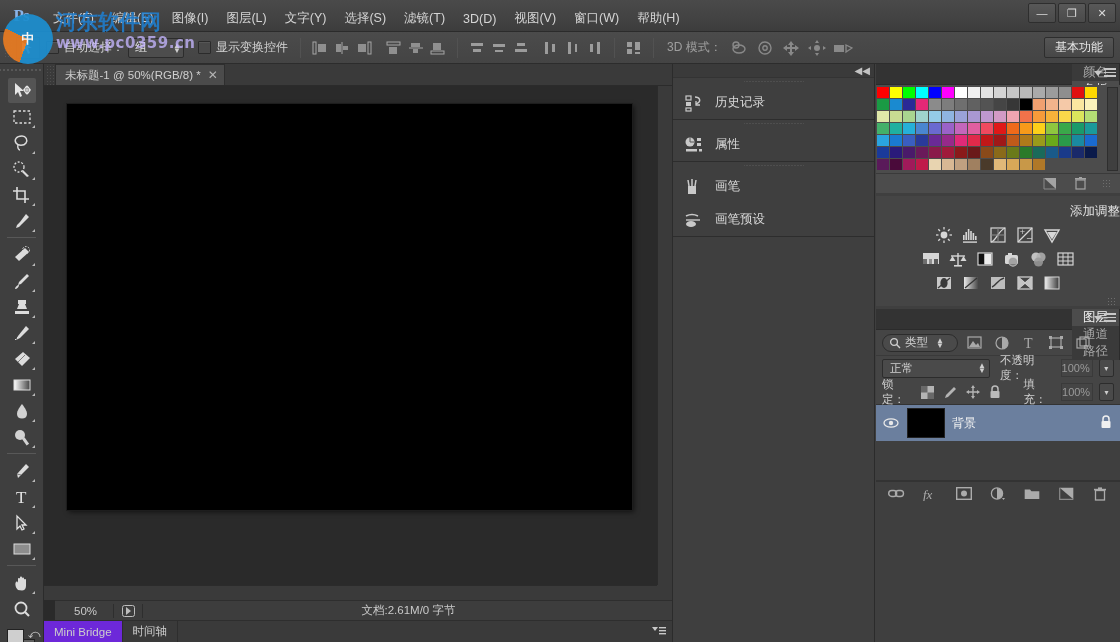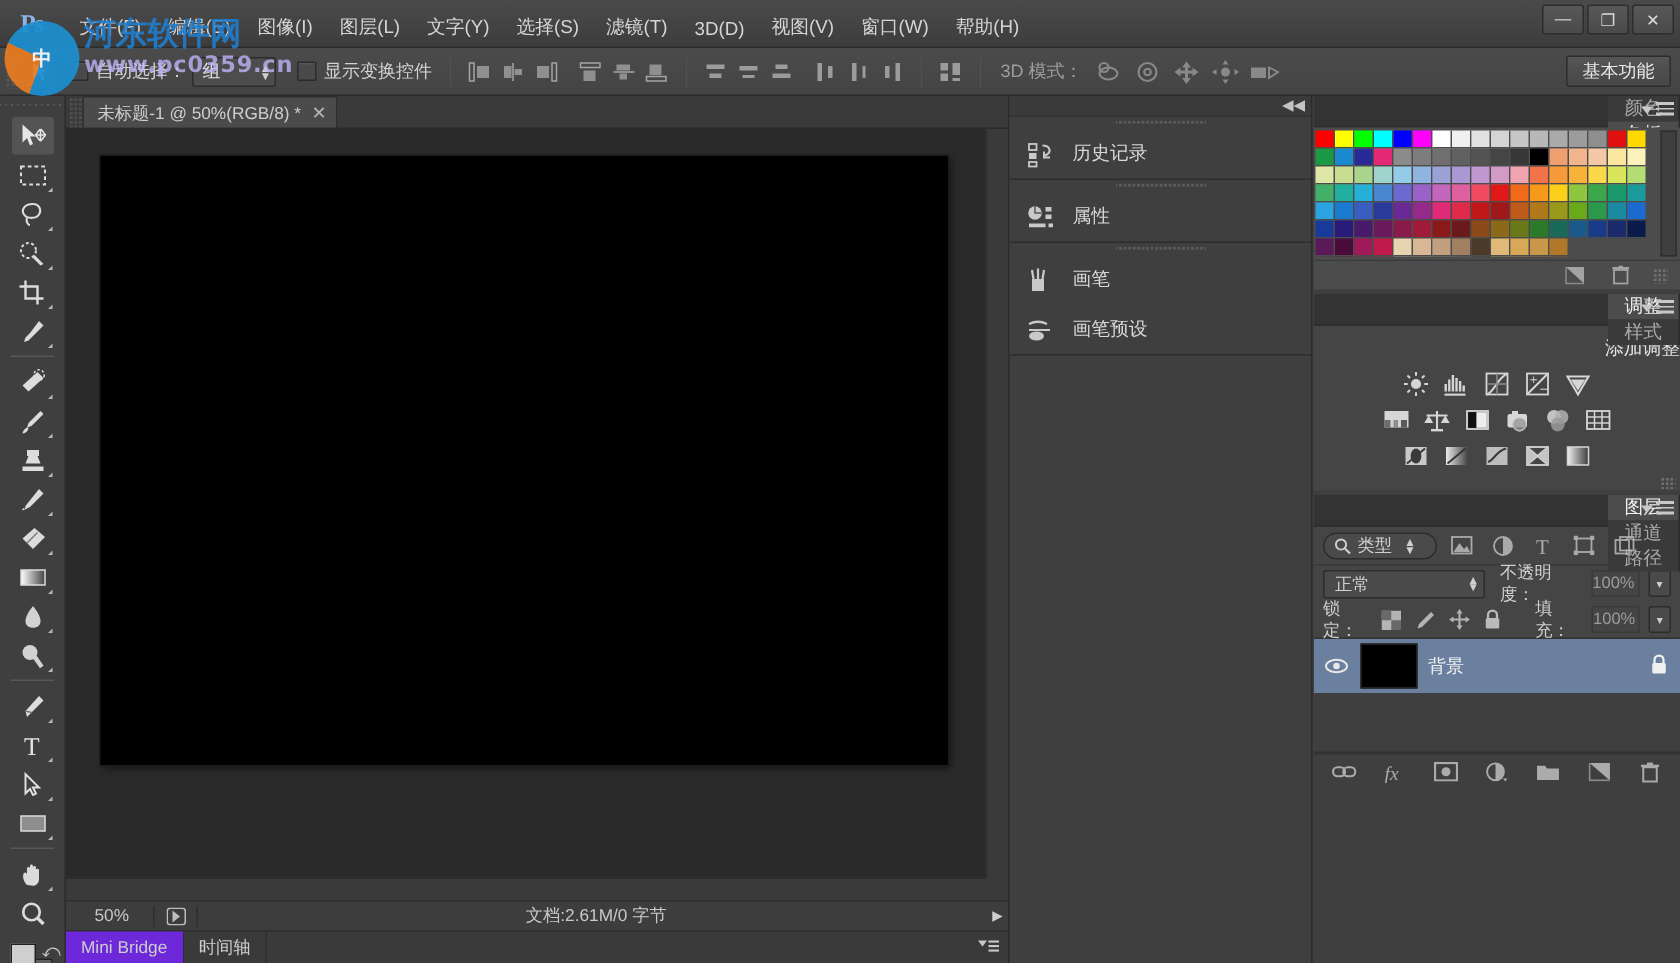--- a/index.html
+++ b/index.html
@@ -158,21 +158,21 @@
   #canvas {
     position:absolute; left:23px; top:18px; width:565px; height:406px;
     background:#000000; box-shadow: 0 0 0 1px #1d1d1d, 2px 2px 5px rgba(0,0,0,.6);
   }
   #vscroll { position:absolute; right:0; top:22px; width:15px; height:534px;
     background:#3a3a3a; border-left:1px solid #2b2b2b;}
   #hscroll { position:absolute; left:0; bottom:42px; width:613px; height:15px;
     background:#3a3a3a; border-top:1px solid #2b2b2b;}
   #corner { position:absolute; right:0; bottom:42px; width:15px;height:15px;background:#3a3a3a;}
   #statusbar {
-    position:absolute; left:0; bottom:22px; width:628px; height:20px;
+    position:absolute; left:11px; bottom:22px; width:628px; height:20px;
     background:#3d3d3d; border-top:1px solid #2e2e2e;
     display:flex; align-items:center; font-size:11.5px; color:#c9c9c9;
   }
   #zoomfield { width:45px; text-align:center; background:#3d3d3d; margin-left:8px; }
   .sb-sep { width:1px;height:14px;background:#2e2e2e;margin:0 5px;}
   #docinfo { flex:1; text-align:center; }
   #sb-arrow { width:14px; text-align:center; color:#cfcfcf; font-size:9px;}
   #bottomtabs {
     position:absolute; left:0; bottom:0; width:628px; height:22px;
     background:#3a3a3a; border-top:1px solid #2e2e2e; display:flex; align-items:center;
@@ -845,32 +845,20 @@
             <rect x="5" y="0" width="3" height="1.6" fill="#b9b9b9"></rect>
           </svg>
         </div>
       <div id="sw-resize"></div>
     </div>
   </div>
 
   <div class="panel-gap"></div>
 
   <div id="adjpanel">
-    <div class="panel-tabs">
-      <div class="ptab active">调整</div>
-      <div class="ptab">样式</div>
-      <div class="panel-menu">
-        <span class="pm-tri"></span>
-        <span class="pm-lines">
-            <i></i>
-            <i></i>
-            <i></i>
-          </span>
-      </div>
-    </div>
     <div id="adj-title">添加调整</div>
 
     <div class="adjrow">
       <div class="adjbtn">
           <svg width="18" height="18">
             <circle cx="9" cy="9" r="3.4" fill="#d6d6d6"></circle>
             <g stroke="#d6d6d6" stroke-width="1.3">
               <line x1="9" y1="1" x2="9" y2="3.5"></line>
               <line x1="9" y1="14.5" x2="9" y2="17"></line>
               <line x1="1" y1="9" x2="3.5" y2="9"></line>

